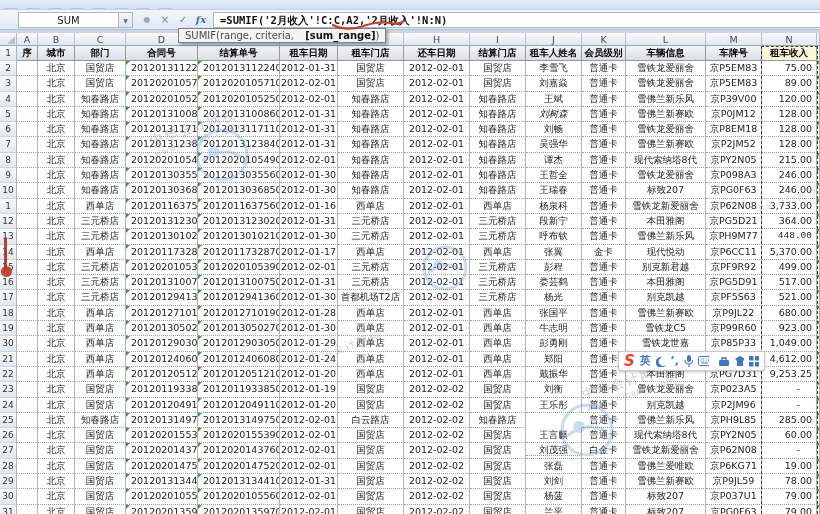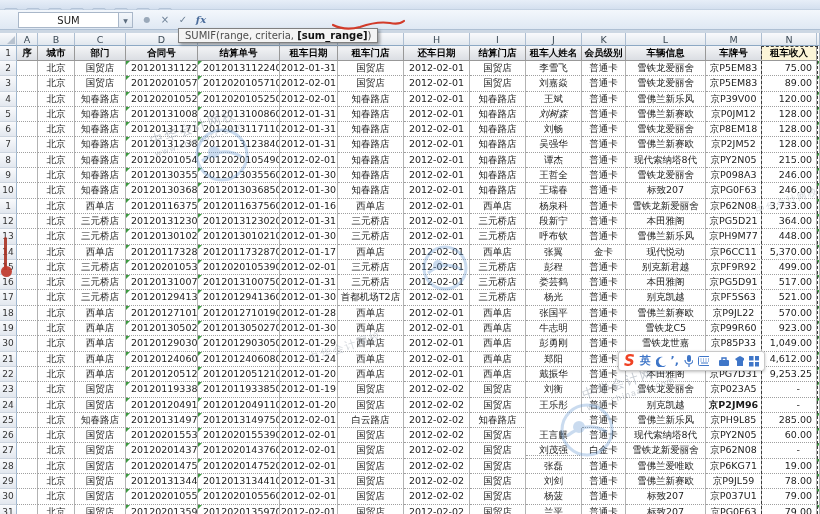--- a/index.html
+++ b/index.html
@@ -55,21 +55,21 @@
     border-top:4px solid #3c9b40;border-right:4px solid transparent;}
 
   
   .ants{position:absolute;left:761px;top:46px;width:57px;height:468px;
     border:1.5px dashed #3a3a3a;border-bottom:none;pointer-events:none;z-index:6;}
 
   
   .tip{position:absolute;left:178px;top:28px;height:15px;padding:0 6px;background:#f4f4f4;
     border:1px solid #808080;box-shadow:2px 2px 3px rgba(0,0,0,.35);z-index:9;
     font-size:10px;line-height:13px;color:#4c4c4c;white-space:nowrap;}
-  .tip b{color:#111;}
+  .tip b{color:#111;margin-left:8px;}
 
   
   .curve{position:absolute;left:330px;top:17px;z-index:9;pointer-events:none;}
   .pinline{position:absolute;left:4px;top:237px;width:3px;height:33px;background:#a93527;
     border-radius:2px;z-index:7;opacity:.92;}
   .pindot{position:absolute;left:1px;top:266px;width:11px;height:11px;border-radius:50%;
     background:#c0392b;z-index:7;opacity:.92;}
 
   
   .sogou{position:absolute;left:618px;top:351px;width:147px;height:20px;background:#fff;
@@ -101,20 +101,21 @@
 
   <div class="fbar">
     <div class="nbox">SUM</div>
     <div class="ndrop">▼</div>
     <div class="fbtns">
       <span class="fbtn dot">●</span>
       <span class="fbtn">×</span>
       <span class="fbtn">✓</span>
       <span class="fbtn fx">fx</span>
     </div>
+    <div class="finput">=SUMIF('2月收入'!C:C,A2,'2月收入'!N:N)</div>
   </div>
   <div class="gapline"></div>
 
   <div class="sheet" id="sheet">
       <div class="lrow">
         <div class="corner" style="width: 17px;"></div>
         <div class="lcell" style="width: 21px;">A</div>
         <div class="lcell" style="width: 37px;">B</div>
         <div class="lcell" style="width: 51px;">C</div>
         <div class="lcell" style="width: 72px;">D</div>
@@ -354,21 +355,21 @@
         <div class="c ta-l err" style="width: 72px;">201201301021</div>
         <div class="c ta-l err" style="width: 82px;">20120130102101</div>
         <div class="c" style="width: 58px;">2012-01-30</div>
         <div class="c" style="width: 66px;">三元桥店</div>
         <div class="c" style="width: 66px;">2012-02-01</div>
         <div class="c" style="width: 56px;">三元桥店</div>
         <div class="c" style="width: 56px;">呼布钦</div>
         <div class="c" style="width: 44px;">普通卡</div>
         <div class="c" style="width: 80px;">雪佛兰新乐风</div>
         <div class="c" style="width: 56px;">京PH9M77</div>
-        <div class="c ta-r" style="width: 55px;">448.00</div>
+        <div class="c ta-r" style="width: 55px; font-family: Liberation Mono, monospace;">448.00</div>
         <div class="c err" style="width: 3px;"></div>
       </div>
       <div class="r">
         <div class="g" style="width: 17px;">14</div>
         <div class="c" style="width: 21px;"></div>
         <div class="c" style="width: 37px;">北京</div>
         <div class="c" style="width: 51px;">西单店</div>
         <div class="c ta-l err" style="width: 72px;">201201173287</div>
         <div class="c ta-l err" style="width: 82px;">20120117328701</div>
         <div class="c" style="width: 58px;">2012-01-17</div>
@@ -444,21 +445,21 @@
         <div class="c ta-l err" style="width: 72px;">201201271019</div>
         <div class="c ta-l err" style="width: 82px;">20120127101901</div>
         <div class="c" style="width: 58px;">2012-01-28</div>
         <div class="c" style="width: 66px;">西单店</div>
         <div class="c" style="width: 66px;">2012-02-01</div>
         <div class="c" style="width: 56px;">西单店</div>
         <div class="c" style="width: 56px; font-family: Liberation Serif, serif;">张国平</div>
         <div class="c" style="width: 44px;">普通卡</div>
         <div class="c" style="width: 80px;">雪佛兰新赛欧</div>
         <div class="c" style="width: 56px;">京P9JL22</div>
-        <div class="c ta-r" style="width: 55px;">570.00</div>
+        <div class="c ta-r" style="width: 55px;">680.00</div>
         <div class="c err" style="width: 3px;"></div>
       </div>
       <div class="r">
         <div class="g" style="width: 17px;">19</div>
         <div class="c" style="width: 21px;"></div>
         <div class="c" style="width: 37px;">北京</div>
         <div class="c" style="width: 51px;">西单店</div>
         <div class="c ta-l err" style="width: 72px;">201201305027</div>
         <div class="c ta-l err" style="width: 82px;">20120130502701</div>
         <div class="c" style="width: 58px;">2012-01-30</div>
@@ -551,21 +552,21 @@
         <div class="c" style="width: 51px;">国贸店</div>
         <div class="c ta-l err" style="width: 72px;">201201204911</div>
         <div class="c ta-l err" style="width: 82px;">20120120491101</div>
         <div class="c" style="width: 58px;">2012-01-20</div>
         <div class="c" style="width: 66px;">国贸店</div>
         <div class="c" style="width: 66px;">2012-02-02</div>
         <div class="c" style="width: 56px;">国贸店</div>
         <div class="c" style="width: 56px;">王乐彤</div>
         <div class="c" style="width: 44px;">普通卡</div>
         <div class="c" style="width: 80px;">别克凯越</div>
-        <div class="c" style="width: 56px; font-weight: bold;">京P2JM96</div>
+        <div class="c" style="width: 56px;">京P2JM96</div>
         <div class="c ta-r dash" style="width: 55px;">-</div>
         <div class="c err" style="width: 3px;"></div>
       </div>
       <div class="r">
         <div class="g" style="width: 17px;">25</div>
         <div class="c" style="width: 21px;"></div>
         <div class="c" style="width: 37px;">北京</div>
         <div class="c" style="width: 51px;">知春路店</div>
         <div class="c ta-l err" style="width: 72px;">201201314975</div>
         <div class="c ta-l err" style="width: 82px;">20120131497501</div>

